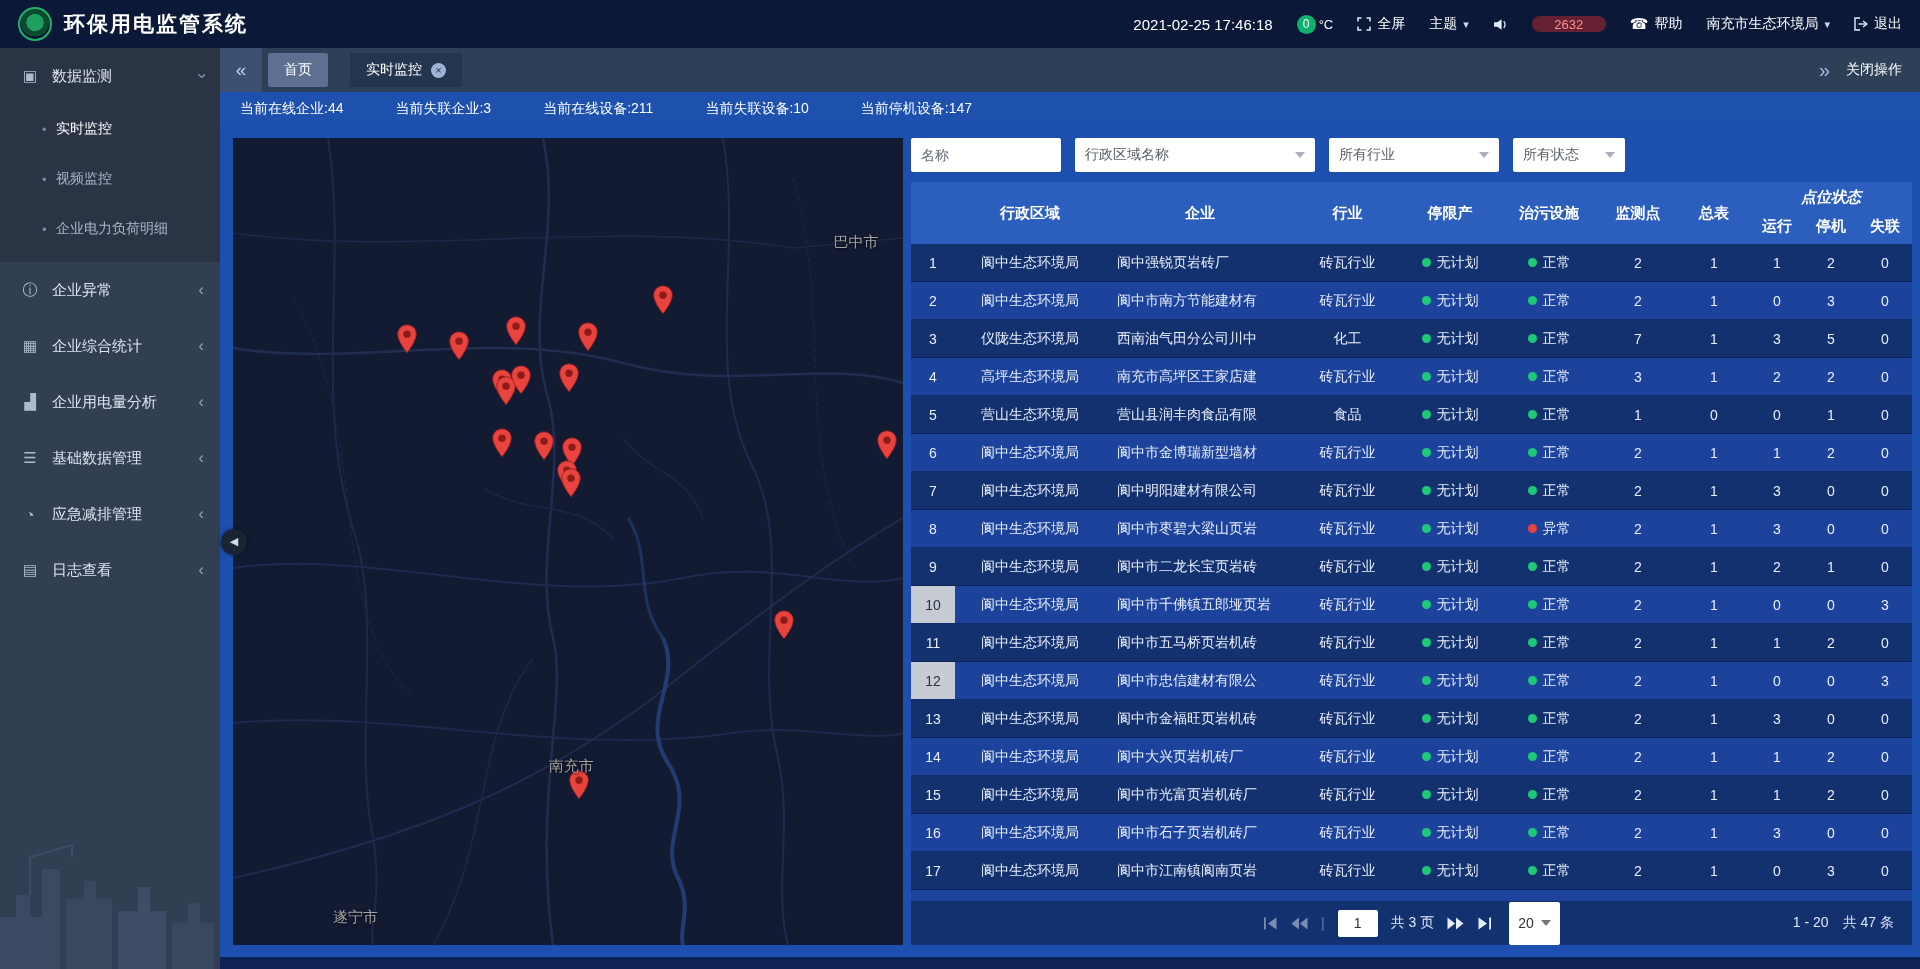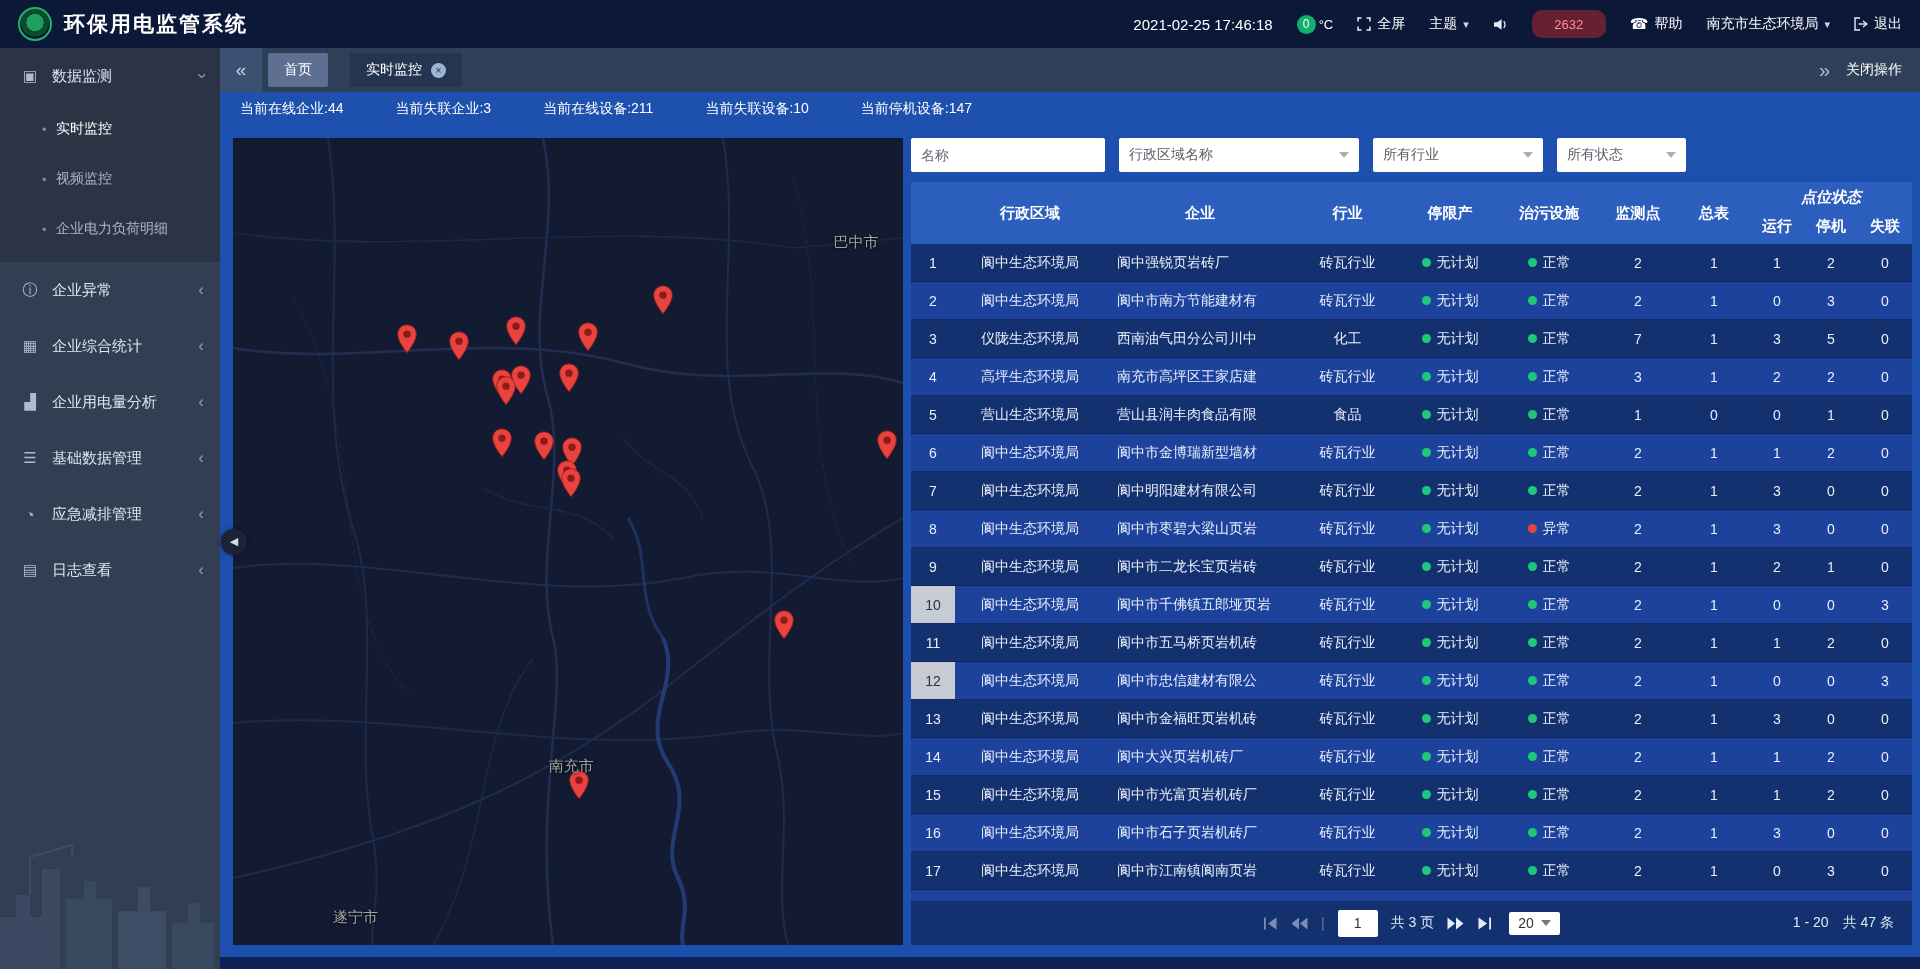--- a/index.html
+++ b/index.html
@@ -12,21 +12,21 @@
   .app-title{font-size:21px;font-weight:bold;letter-spacing:2px;margin-left:12px;}
   .header-right{margin-left:auto;display:flex;align-items:center;gap:24px;font-size:14px;}
   .h-item{display:inline-flex;align-items:center;gap:6px;cursor:pointer;white-space:nowrap;}
   .h-datetime{font-size:15px;}
   .h-temp{display:inline-flex;align-items:flex-start;gap:3px;}
   .temp-badge{width:19px;height:19px;border-radius:50%;background:#10b06e;color:#fff;font-size:12px;display:inline-flex;align-items:center;justify-content:center;}
   .temp-unit{font-size:13px;padding-top:2px;}
   .caret-down{font-size:11px;color:#cdd8ec;}
   .h-ico{color:#e7edf8;}
   .h-glyph{font-size:15px;}
-  .alarm-pill{min-width:54px;height:28px;border-radius:10px;background:rgba(210,45,45,.45);color:#ff9090;font-size:13px;display:inline-flex;align-items:center;justify-content:center;padding:0 10px;}
+  .alarm-pill{min-width:54px;height:16px;border-radius:10px;background:rgba(210,45,45,.45);color:#ff9090;font-size:13px;display:inline-flex;align-items:center;justify-content:center;padding:0 10px;}
 
   
   .main{flex:1;display:flex;min-height:0;}
 
   
   .sidebar{width:220px;flex:none;background:#323e51;position:relative;overflow:hidden;color:#dde4ef;}
   .menu-group{height:56px;display:flex;align-items:center;padding:0 16px 0 20px;font-size:15px;cursor:pointer;}
   .menu-group.expanded{background:#2a3445;}
   .mi-icon{width:20px;font-size:15px;color:#aebbce;margin-right:12px;text-align:center;}
   .mi-label{flex:1;}
@@ -63,26 +63,26 @@
   
   .map{width:670px;flex:none;background:#131b33;position:relative;overflow:hidden;}
   .roads{position:absolute;inset:0;}
   .map-label{position:absolute;transform:translate(-50%,-50%);color:#a3a3a3;font-size:15px;white-space:nowrap;text-shadow:0 1px 3px #000;pointer-events:none;}
   .pin{position:absolute;transform:translate(-50%,-100%);width:22px;height:30px;}
   .collapse-handle{position:absolute;left:1px;top:50%;transform:translateY(-50%);width:26px;height:26px;border-radius:50%;background:#1b2434;color:#d4dcea;display:flex;align-items:center;justify-content:center;font-size:11px;cursor:pointer;box-shadow:0 0 4px rgba(0,0,0,.5);}
 
   
   .panel{flex:1;display:flex;flex-direction:column;min-width:0;--cols:44px 150px 190px 105px 100px 98px 80px 72px 54px 54px 54px;--row-h:38px;}
   .filters{display:flex;gap:14px;margin:0 0 10px 0;flex:none;height:34px;}
-  .f-input{width:194px;height:34px;box-sizing:border-box;border:none;border-radius:2px;background:#fff;color:#1d4ed8;font-size:14px;padding:14px 10px;font-family:inherit;}
+  .f-input{width:150px;height:34px;box-sizing:border-box;border:none;border-radius:2px;background:#fff;color:#1d4ed8;font-size:14px;padding:14px 10px;font-family:inherit;}
   .f-input::placeholder{color:#606a76;}
   .f-select{height:34px;box-sizing:border-box;background:#fff;border-radius:2px;display:flex;align-items:center;justify-content:space-between;padding:8px 10px;color:#5a6069;font-size:14px;cursor:pointer;}
   .f-select.w-region{width:240px;}
   .f-select.w-industry{width:170px;}
-  .f-select.w-status{width:129px;}
+  .f-select.w-status{width:112px;}
   .sel-caret{width:0;height:0;border-left:5px solid transparent;border-right:5px solid transparent;border-top:6px solid #aab0b9;}
   .sel-caret.small{border-top-color:#777;}
 
   
   .thead{flex:none;height:62px;background:#2c5fbd;display:grid;grid-template-columns:var(--cols);grid-template-rows:26px 36px;color:#fff;}
   .th{display:flex;align-items:center;justify-content:center;font-size:15px;font-weight:bold;}
   .th1{grid-column:1;grid-row:1/3;} .th2{grid-column:2;grid-row:1/3;} .th3{grid-column:3;grid-row:1/3;}
   .th4{grid-column:4;grid-row:1/3;} .th5{grid-column:5;grid-row:1/3;} .th6{grid-column:6;grid-row:1/3;}
   .th7{grid-column:7;grid-row:1/3;} .th8{grid-column:8;grid-row:1/3;}
   .thg{grid-column:9/12;grid-row:1;font-style:italic;align-items:flex-end;padding-bottom:1px;}
@@ -98,21 +98,21 @@
   .dot{width:9px;height:9px;border-radius:50%;background:#1ec878;flex:none;margin-right:6px;}
   .dot.err{background:#e8433e;}
 
   
   .pager{flex:none;height:44px;background:#14316f;display:flex;align-items:center;position:relative;color:#dfe8fa;font-size:14px;}
   .pager-center{margin:0 auto;display:flex;align-items:center;gap:13px;}
   .pg-btn{display:inline-flex;align-items:center;color:#e6edfb;cursor:pointer;}
   .pg-btn.disabled{color:#7c8cb4;}
   .pg-divider{color:rgba(255,255,255,.35);}
   .page-input{width:40px;height:27px;box-sizing:border-box;border:none;border-radius:2px;background:#fff;color:#333;text-align:center;font-size:14px;font-family:inherit;}
-  .size-select{height:23px;background:#fff;border-radius:2px;display:flex;align-items:center;gap:7px;padding:0 9px;color:#333;cursor:pointer;margin-left:4px;}
+  .size-select{height:43px;background:#fff;border-radius:2px;display:flex;align-items:center;gap:7px;padding:0 9px;color:#333;cursor:pointer;margin-left:4px;}
   .pager-range{position:absolute;right:18px;display:flex;gap:14px;}
 </style>
 </head>
 <body>
 
 <div class="page">
 
   <header class="header">
     <div class="logo"></div>
     <div class="app-title">环保用电监管系统</div>

